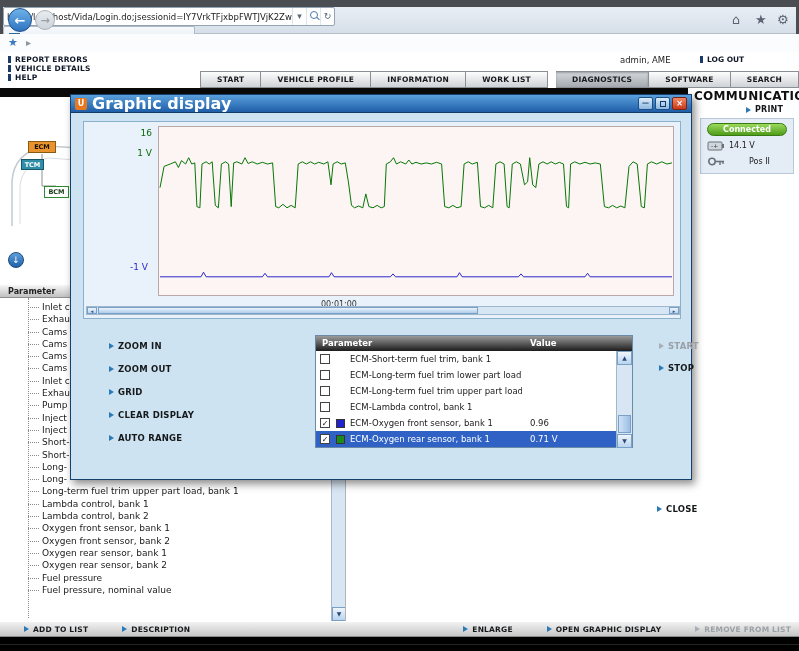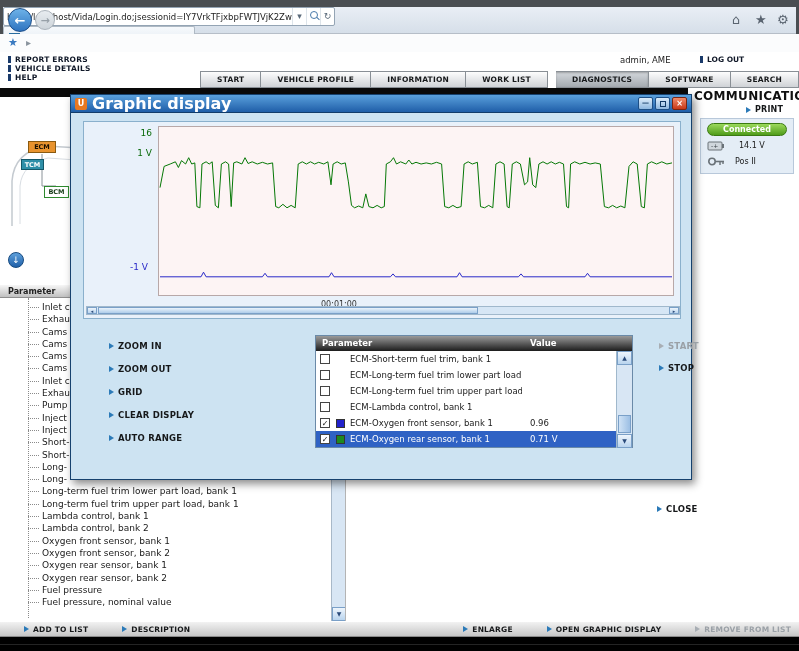--- a/index.html
+++ b/index.html
@@ -192,30 +192,30 @@
   <span>PRINT</span>
 </div>
 <div id="comm-box" class="abs">
   <div id="conn-badge">Connected</div>
   <div class="comm-row" style="top:21px">
     <svg width="20" height="11">
       <rect x="1" y="2" width="14" height="8" rx="1" fill="#cfd6dc" stroke="#6a7278"></rect>
       <rect x="15" y="4" width="2" height="4" fill="#6a7278"></rect>
       <text x="4" y="8" font-size="6" fill="#3a4248">-+</text>
     </svg>
-    <span style="margin-left:12px">14.1 V</span>
+    <span style="margin-left:2px">14.1 V</span>
   </div>
   <div class="comm-row" style="top:37px">
     <svg width="20" height="11">
       <circle cx="5" cy="5.5" r="3.2" fill="none" stroke="#6a7278" stroke-width="1.6"></circle>
       <line x1="8" y1="5.5" x2="17" y2="5.5" stroke="#6a7278" stroke-width="1.6"></line>
       <line x1="13" y1="5.5" x2="13" y2="9" stroke="#6a7278" stroke-width="1.4"></line>
       <line x1="16" y1="5.5" x2="16" y2="8" stroke="#6a7278" stroke-width="1.4"></line>
     </svg>
-    <span style="margin-left:8px">Pos II</span>
+    <span style="margin-left:22px">Pos II</span>
   </div>
 </div>
 
 <div id="diagram" class="abs">
   <svg width="104" height="122">
     <path d="M6,100 L6,55 Q8,26 40,20 L74,22 Q94,28 96,52 L96,100" fill="none" stroke="#c4cad0" stroke-width="1.5"></path>
     <path d="M14,98 L14,60 Q16,38 42,32 L70,34 Q86,40 88,58 L88,98" fill="none" stroke="#d8dde2" stroke-width="1"></path>
     <line x1="36" y1="28" x2="36" y2="60" stroke="#8a9298" stroke-width="1"></line>
     <line x1="36" y1="60" x2="50" y2="60" stroke="#8a9298" stroke-width="1"></line>
   </svg>
@@ -237,21 +237,20 @@
       <div class="titem">Cams</div>
       <div class="titem">Inlet c</div>
       <div class="titem">Exhau</div>
       <div class="titem">Pump</div>
       <div class="titem">Inject</div>
       <div class="titem">Inject</div>
       <div class="titem">Short-</div>
       <div class="titem">Short-</div>
       <div class="titem">Long-</div>
       <div class="titem">Long-</div>
-      <div class="titem">Long-term fuel trim lower part load, bank 1</div>
       <div class="titem">Long-term fuel trim upper part load, bank 1</div>
       <div class="titem">Lambda control, bank 1</div>
       <div class="titem">Lambda control, bank 2</div>
       <div class="titem">Oxygen front sensor, bank 1</div>
       <div class="titem">Oxygen front sensor, bank 2</div>
       <div class="titem">Oxygen rear sensor, bank 1</div>
       <div class="titem">Oxygen rear sensor, bank 2</div>
       <div class="titem">Fuel pressure</div>
       <div class="titem">Fuel pressure, nominal value</div>
     </div>

